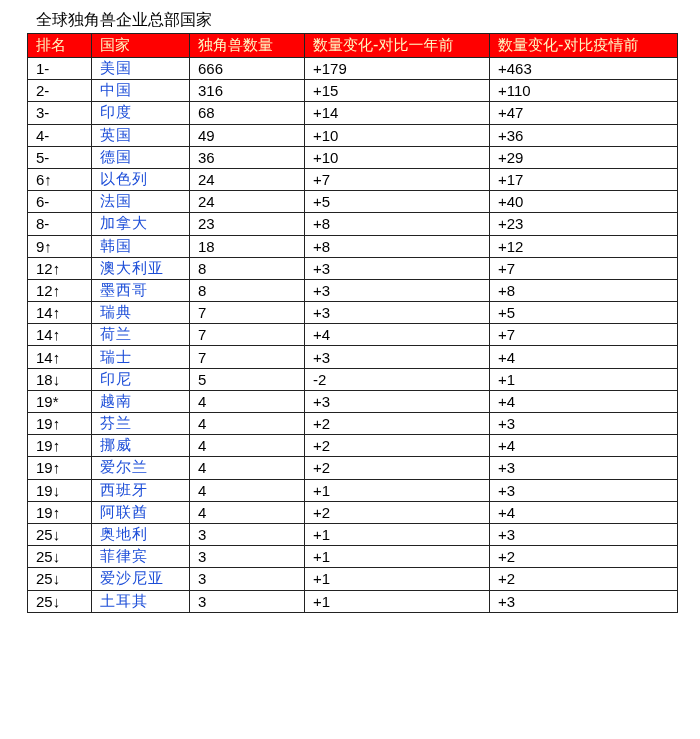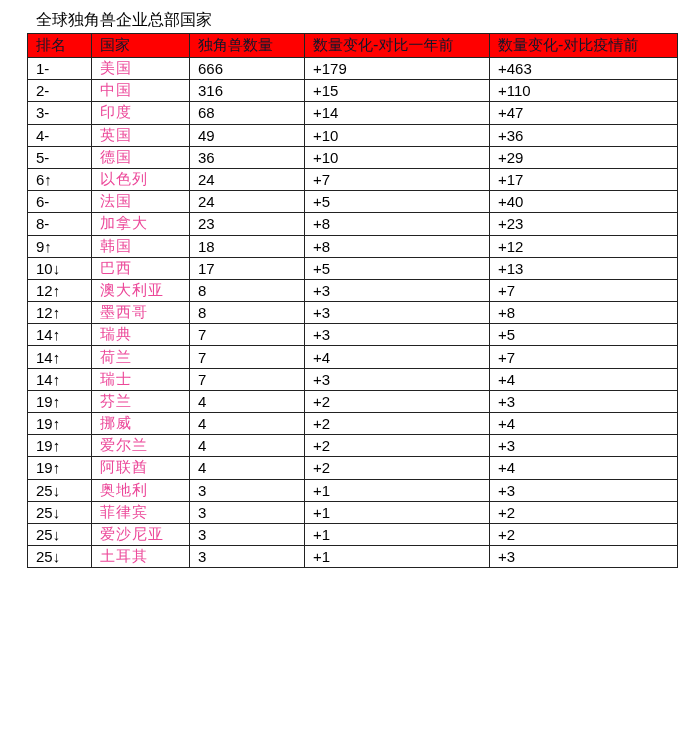--- a/index.html
+++ b/index.html
@@ -9,24 +9,24 @@
            font-family: "DejaVu Sans", sans-serif; letter-spacing: 0px; }
   table.grid { position: absolute; left: 27px; top: 33px; border-collapse: collapse;
                table-layout: fixed; width: 650px; }
   table.grid col.c0 { width: 64px; }
   table.grid col.c1 { width: 98px; }
   table.grid col.c2 { width: 115px; }
   table.grid col.c3 { width: 185px; }
   table.grid col.c4 { width: 188px; }
   table.grid th, table.grid td { border: 1.5px solid #222; padding: 0 0 0 8px; text-align: left;
              white-space: nowrap; overflow: hidden; }
-  table.grid th { background: #ff0000; color: #0f172a; font-weight: normal; height: 23px;
+  table.grid th { background: #ff0000; color: #fef9c3; font-weight: normal; height: 23px;
                   font-size: 15px; font-family: "DejaVu Sans", sans-serif; }
   table.grid td { height: 21.2px; font-size: 15px; line-height: 19px; }
-  td.country { font-family: "DejaVu Serif", serif; color: #ec4899; font-size: 14px; letter-spacing: 1px; }
+  td.country { font-family: "DejaVu Serif", serif; color: #1d4ed8; font-size: 14px; letter-spacing: 1px; }
 </style>
 </head>
 <body>
 
 <div class="title">全球独角兽企业总部国家</div>
 
 <table class="grid">
   <colgroup>
     <col class="c0">
       <col class="c1">
@@ -101,27 +101,20 @@
         <td>+23</td>
       </tr>
       <tr>
         <td>9↑</td>
         <td class="country">韩国</td>
         <td>18</td>
         <td>+8</td>
         <td>+12</td>
       </tr>
       <tr>
-        <td>10↓</td>
-        <td class="country">巴西</td>
-        <td>17</td>
-        <td>+5</td>
-        <td>+13</td>
-      </tr>
-      <tr>
         <td>12↑</td>
         <td class="country">澳大利亚</td>
         <td>8</td>
         <td>+3</td>
         <td>+7</td>
       </tr>
       <tr>
         <td>12↑</td>
         <td class="country">墨西哥</td>
         <td>8</td>
@@ -143,38 +136,59 @@
         <td>+7</td>
       </tr>
       <tr>
         <td>14↑</td>
         <td class="country">瑞士</td>
         <td>7</td>
         <td>+3</td>
         <td>+4</td>
       </tr>
       <tr>
+        <td>18↓</td>
+        <td class="country">印尼</td>
+        <td>5</td>
+        <td>-2</td>
+        <td>+1</td>
+      </tr>
+      <tr>
+        <td>19*</td>
+        <td class="country">越南</td>
+        <td>4</td>
+        <td>+3</td>
+        <td>+4</td>
+      </tr>
+      <tr>
         <td>19↑</td>
         <td class="country">芬兰</td>
         <td>4</td>
         <td>+2</td>
         <td>+3</td>
       </tr>
       <tr>
         <td>19↑</td>
         <td class="country">挪威</td>
         <td>4</td>
         <td>+2</td>
         <td>+4</td>
       </tr>
       <tr>
         <td>19↑</td>
         <td class="country">爱尔兰</td>
         <td>4</td>
         <td>+2</td>
+        <td>+3</td>
+      </tr>
+      <tr>
+        <td>19↓</td>
+        <td class="country">西班牙</td>
+        <td>4</td>
+        <td>+1</td>
         <td>+3</td>
       </tr>
       <tr>
         <td>19↑</td>
         <td class="country">阿联酋</td>
         <td>4</td>
         <td>+2</td>
         <td>+4</td>
       </tr>
       <tr>

